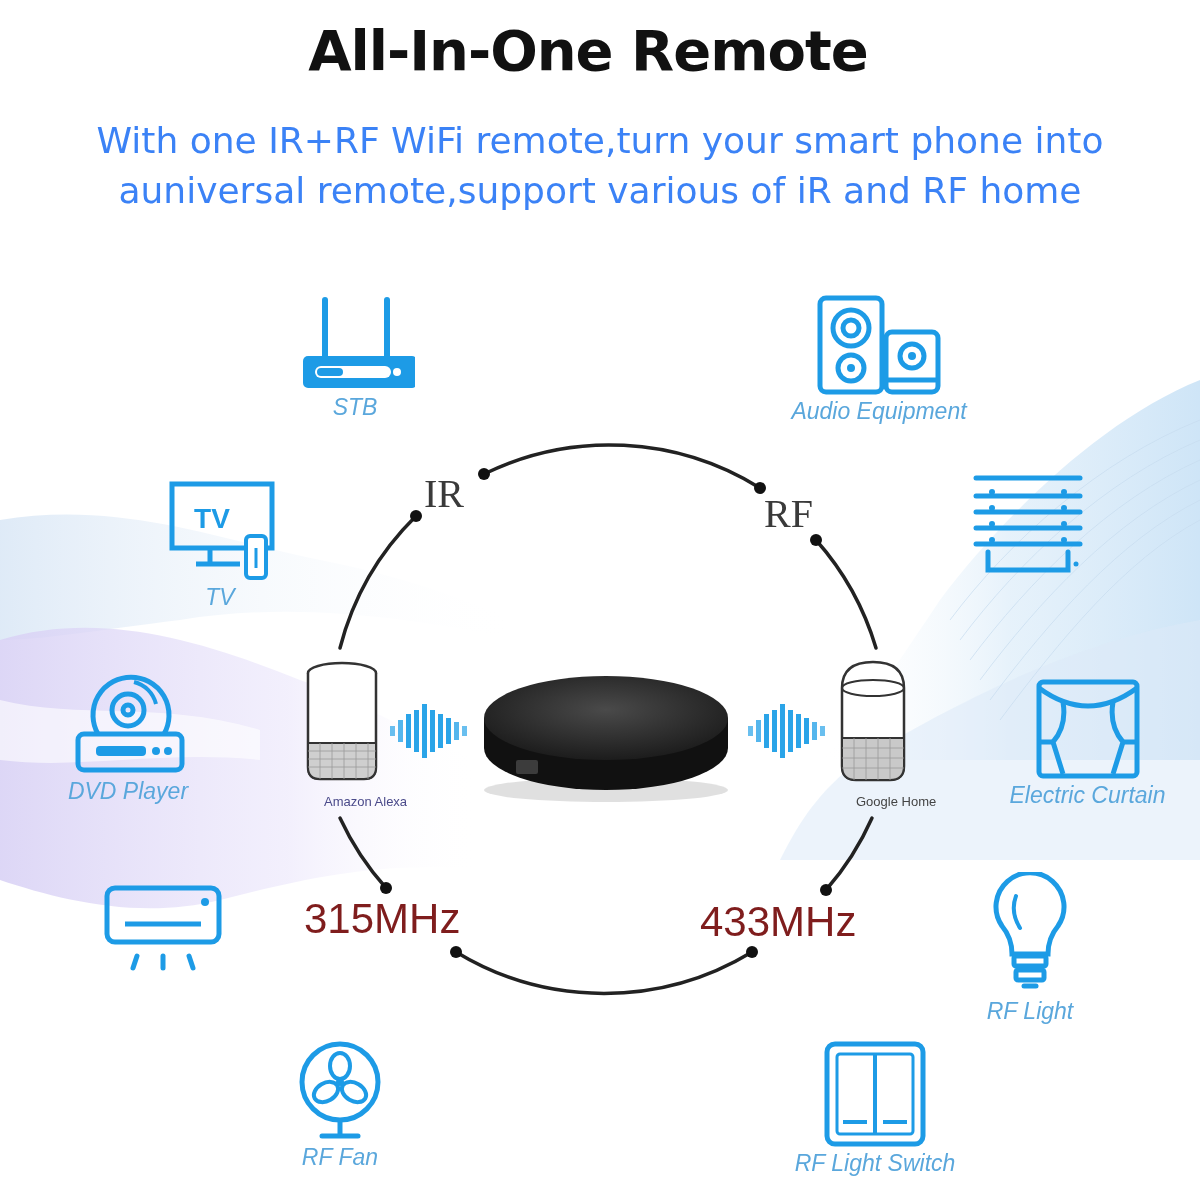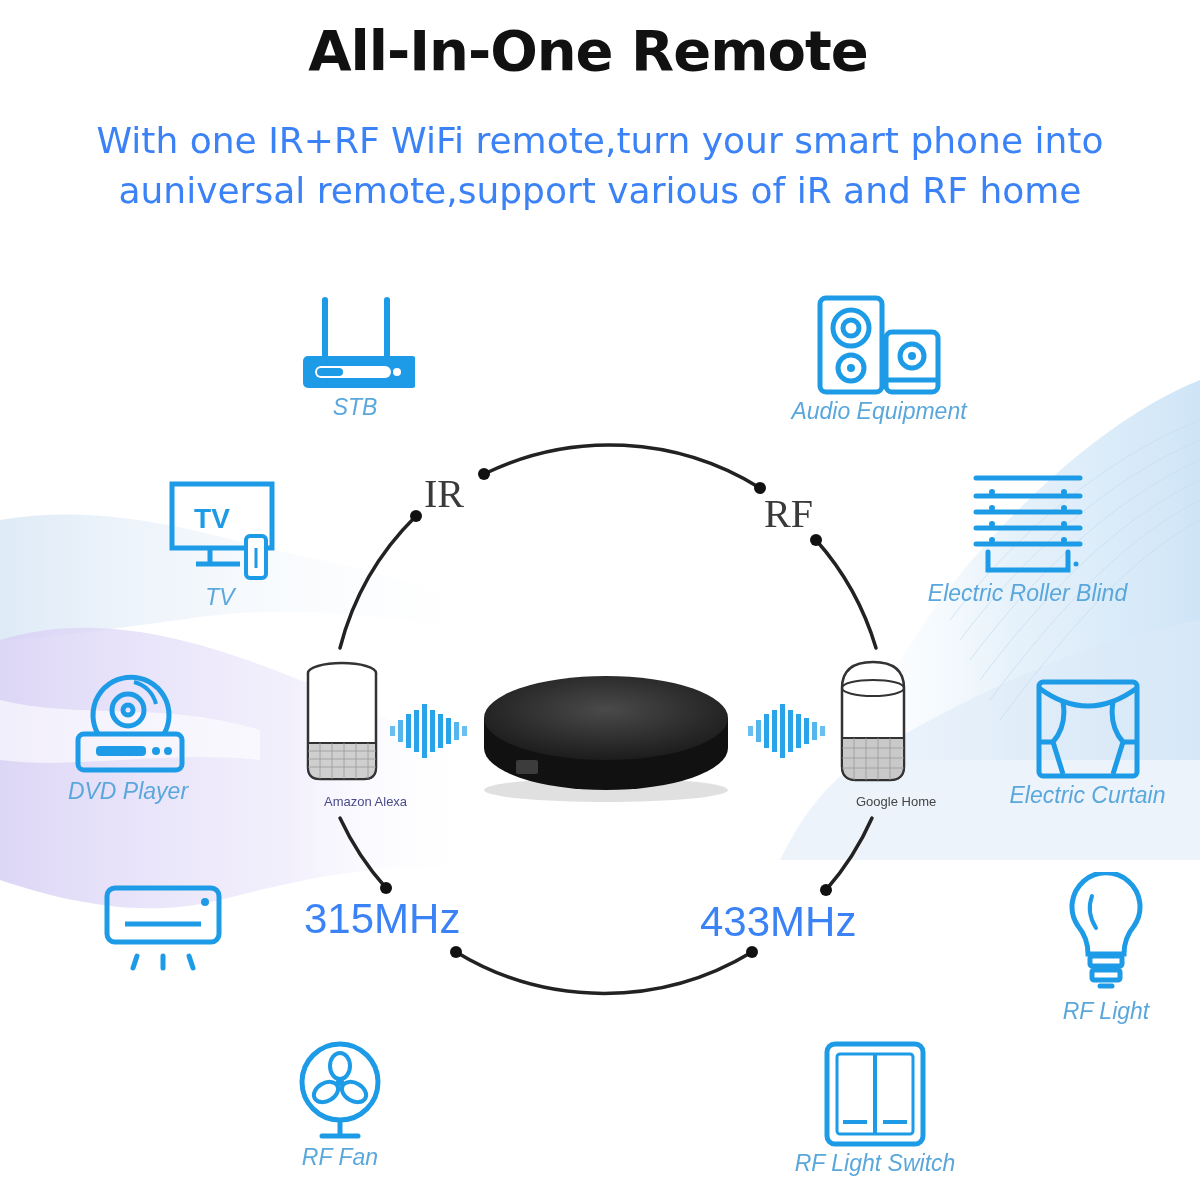--- a/index.html
+++ b/index.html
@@ -5,21 +5,21 @@
   html, body { margin:0; padding:0; }
   body { width:1200px; height:1200px; position:relative; overflow:hidden; background:#ffffff; font-family:"Liberation Sans", sans-serif; }
   .bg { position:absolute; left:0; top:0; width:1200px; height:1200px; }
   .title { position:absolute; top:18px; left:0; width:1176px; text-align:center; font-family:"DejaVu Sans", sans-serif; font-weight:bold; font-size:56px; color:#111; letter-spacing:-1px; }
   .subtitle { position:absolute; top:116px; left:50px; width:1100px; text-align:center; font-family:"DejaVu Sans", sans-serif; font-size:36px; line-height:50px; color:#3b82f6; }
   .subtitle span { display:block; }
   .item { position:absolute; text-align:center; }
   .item svg { display:block; margin:0 auto; }
   .item .lbl { font-family:"Liberation Sans", sans-serif; font-size:23px; color:#5aa7dc; white-space:nowrap; margin-top:2px;font-style:italic; }
   .proto { position:absolute; font-family:Liberation Serif, serif; font-size:40px; color:#3a3a3a; }
-  .freq { position:absolute; font-family:"Liberation Sans", sans-serif; font-size:42px; color:#3b82f6; }
+  .freq { position:absolute; font-family:"Liberation Sans", sans-serif; font-size:42px; color:#7f1d1d; }
   .speaker-lbl { position:absolute; font-size:13px; color:#444; white-space:nowrap;margin-left:38px; }
   .overlay { position:absolute; left:0; top:0; width:1200px; height:1200px; }
 </style>
 </head>
 <body>
 
 <svg class="bg" viewBox="0 0 1200 1200">
   <defs>
     <linearGradient id="gLav" x1="0" y1="0" x2="1" y2="0">
       <stop offset="0" stop-color="#d9d2f5" stop-opacity="0.9"></stop>
@@ -257,38 +257,37 @@
         <circle cx="96" cy="22" r="3"></circle>
       <circle cx="24" cy="38" r="3"></circle>
         <circle cx="96" cy="38" r="3"></circle>
       <circle cx="24" cy="54" r="3"></circle>
         <circle cx="96" cy="54" r="3"></circle>
       <circle cx="24" cy="70" r="3"></circle>
         <circle cx="96" cy="70" r="3"></circle>
       <circle cx="108" cy="94" r="2.5"></circle>
     </g>
   </svg>
-  <div class="lbl">Electric Roller Blind</div>
 </div>
 
 <div class="item" style="left:980px; top:676px; width:215px;">
   <svg width="110" height="104" viewBox="0 0 110 104">
     <g stroke="#1d9be6" stroke-width="5" fill="none" stroke-linejoin="round">
       <rect x="6" y="6" width="98" height="94" rx="4"></rect>
       <path d="M6 12 Q55 48 104 12"></path>
       <path d="M30 26 Q34 50 20 66 L30 98"></path>
       <path d="M80 26 Q76 50 90 66 L80 98"></path>
       <line x1="6" y1="66" x2="22" y2="66"></line>
       <line x1="88" y1="66" x2="104" y2="66"></line>
     </g>
   </svg>
   <div class="lbl">Electric Curtain</div>
 </div>
 
-<div class="item" style="left:1036px; top:872px; width:140px;text-align:center;">
+<div class="item" style="left:960px; top:872px; width:140px;text-align:center;">
   <svg width="80" height="124" viewBox="0 0 80 124">
     <g stroke="#1d9be6" stroke-width="5" fill="none" stroke-linecap="round">
       <path d="M22 82 Q22 66 12 54 A34 34 0 1 1 68 54 Q58 66 58 82 Z"></path>
       <path d="M26 24 Q20 40 30 56" stroke-width="4"></path>
       <rect x="24" y="84" width="32" height="10" rx="2"></rect>
       <rect x="26" y="98" width="28" height="10" rx="2"></rect>
       <line x1="34" y1="114" x2="46" y2="114"></line>
     </g>
   </svg>
   <div class="lbl">RF Light</div>

